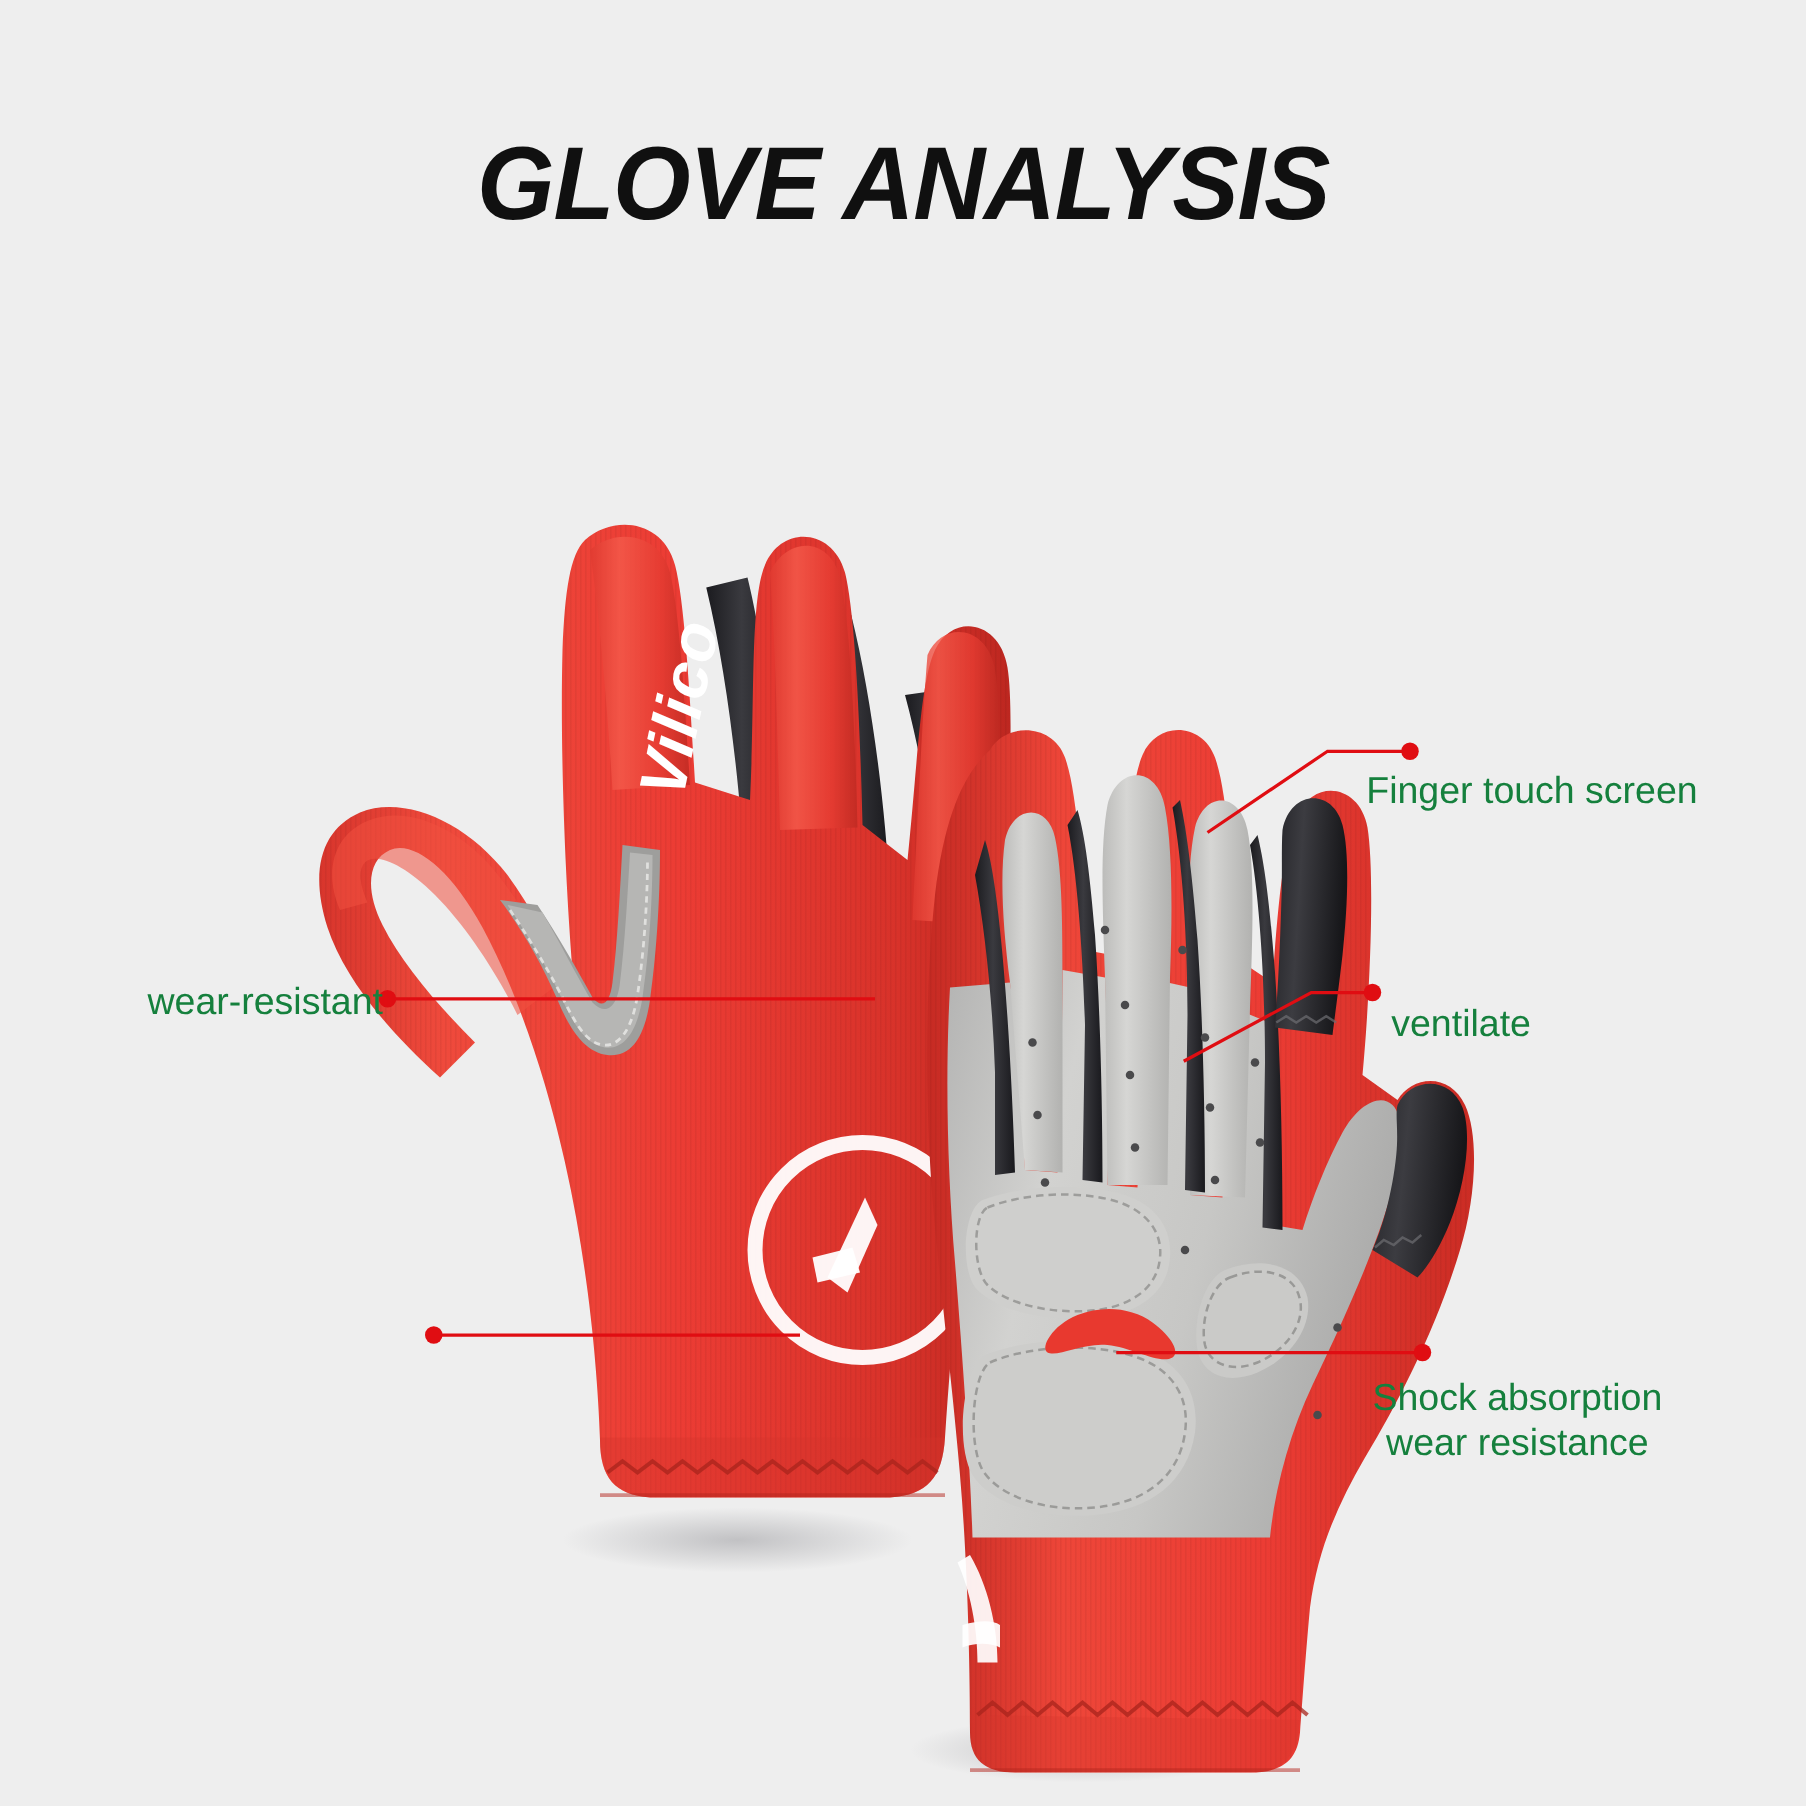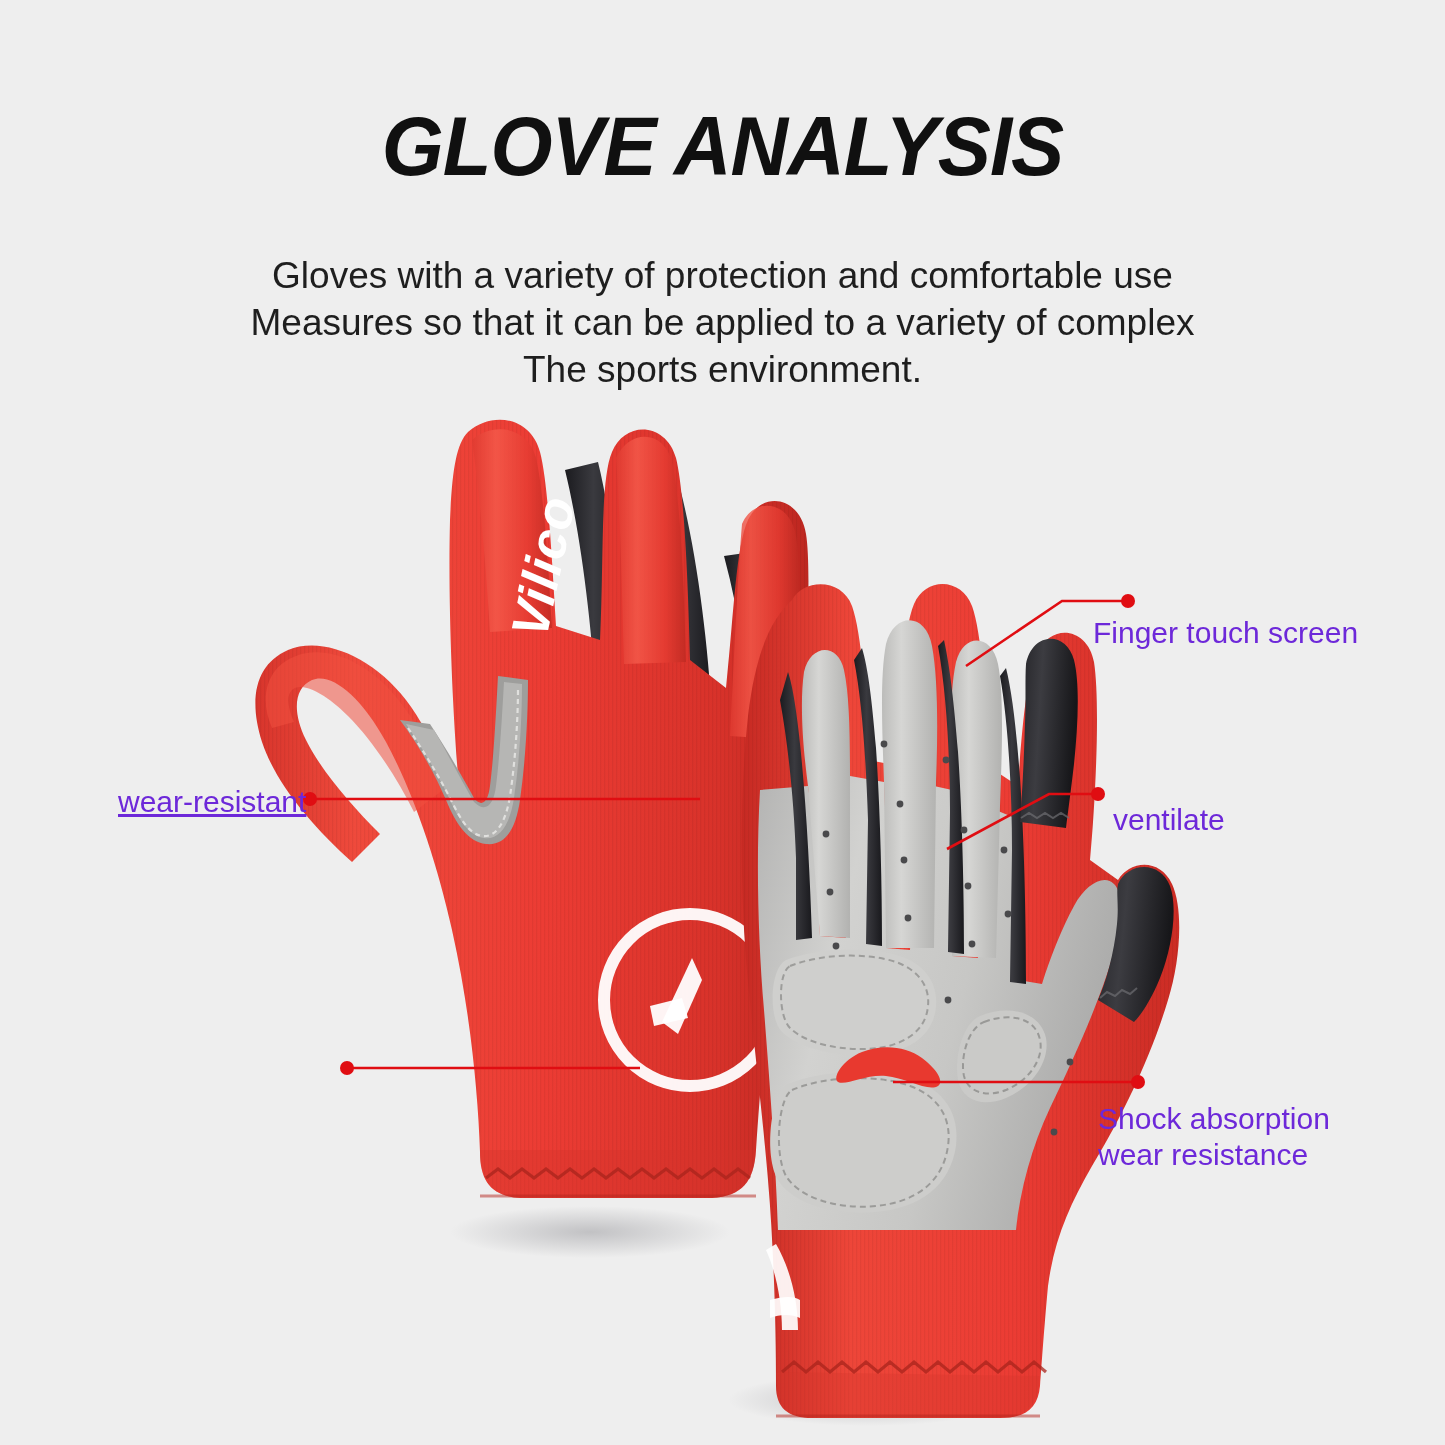--- a/index.html
+++ b/index.html
@@ -29,48 +29,44 @@
     font-size:37px;line-height:47px;
     color:#1e1e1e;
     font-family:"Liberation Sans", sans-serif;
   }
   .subtitle div{white-space:nowrap;}
 
   
   .label{
     position:absolute;
     font-size:30px;line-height:36px;
-    color:#6d28d9;
+    color:#15803d;
     white-space:pre-line;
     font-family:"Liberation Sans", sans-serif;
+    text-align:center;
   }
   .lab-finger{left:1093px;top:615px;}
   .lab-vent  {left:1113px;top:778px;margin-top:24px;}
   .lab-shock {left:1098px;top:1101px;}
-  .lab-wear  {left:118px; top:784px;text-decoration:underline;}
+  .lab-wear  {left:118px; top:784px;}
   .lab-high  {left:108px; top:1086px;}
 
   
   #leaders{position:absolute;left:0;top:0;width:1445px;height:1445px;pointer-events:none;}
 
   
   .glove{position:absolute;}
 </style>
 </head>
 <body>
 
 <div id="stage">
 
   <div class="title">GLOVE ANALYSIS</div>
 
-  <div class="subtitle">
-    <div>Gloves with a variety of protection and comfortable use</div>
-    <div>Measures so that it can be applied to a variety of complex</div>
-    <div>The sports environment.</div>
-  </div>
 
   <svg class="glove" width="1445" height="1445" viewBox="0 0 1445 1445" style="left:0;top:0;">
     <defs>
       <linearGradient id="redFab" x1="0" y1="0" x2="1" y2="0">
         <stop offset="0" stop-color="#d8352c"></stop>
         <stop offset="0.18" stop-color="#ef4a3c"></stop>
         <stop offset="0.52" stop-color="#ec3c34"></stop>
         <stop offset="0.84" stop-color="#d8322a"></stop>
         <stop offset="1" stop-color="#bd2720"></stop>
       </linearGradient>

